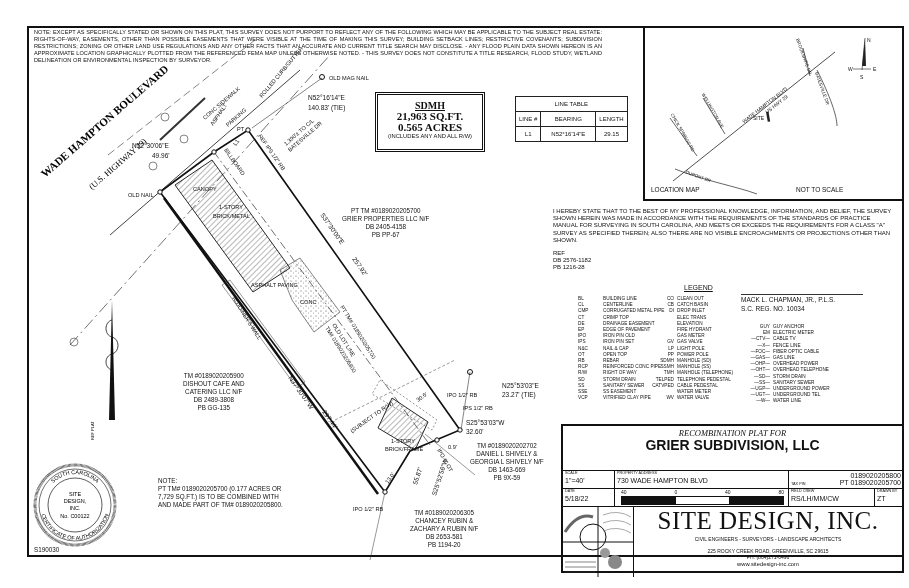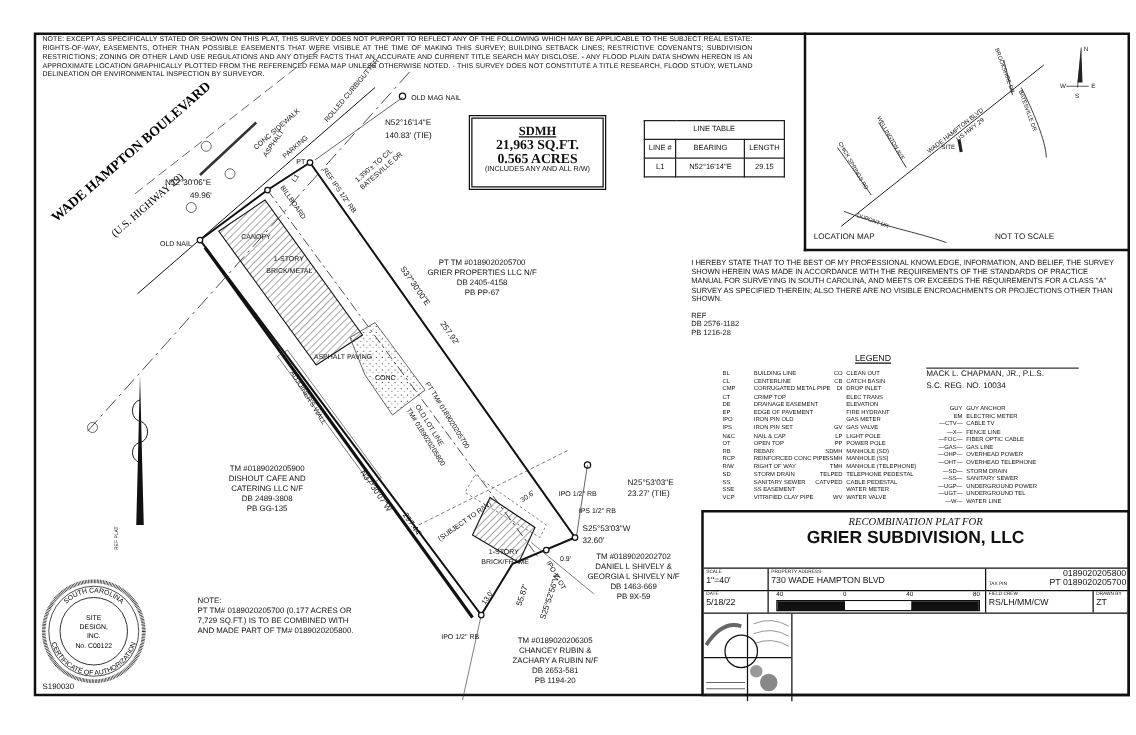--- a/index.html
+++ b/index.html
@@ -15,21 +15,21 @@
   table.line-table td,table.line-table th{border:1px solid #222;padding:0 3px;height:14px;text-align:center;font-weight:normal;}
   .locmap{position:absolute;left:643px;top:26px;width:261px;height:175px;border-left:2px solid #111;border-bottom:2px solid #111;box-sizing:border-box;}
   .lbl{position:absolute;font-size:6px;white-space:nowrap;}
   .cert{position:absolute;left:553px;top:208px;width:342px;font-size:6px;line-height:7.2px;}
   .refs{position:absolute;left:553px;top:250px;font-size:6px;line-height:7.2px;}
   .legend-title{position:absolute;left:684px;top:284px;font-size:7px;text-decoration:underline;}
   .legend-col{position:absolute;font-size:4.7px;line-height:6.2px;}
   .legend-col .row{display:flex;white-space:nowrap;}
   .surveyor{position:absolute;left:741px;top:294px;font-size:6.5px;line-height:8.5px;}
   .surveyor .line{border-top:1px solid #333;width:122px;margin-bottom:1px;}
-  .title-block{position:absolute;left:561px;top:408px;width:343px;height:149px;border:2px solid #111;box-sizing:border-box;}
+  .title-block{position:absolute;left:561px;top:424px;width:343px;height:149px;border:2px solid #111;box-sizing:border-box;}
   .tb-head{height:44px;text-align:center;border-bottom:1px solid #111;}
   .tb-head .a{font-family:"Liberation Serif",serif;font-style:italic;font-size:8.5px;padding-top:2px;}
   .tb-head .b{font-weight:bold;font-size:14px;line-height:15px;}
   .tb-head .c{font-family:"Liberation Serif",serif;font-style:italic;font-size:8.5px;letter-spacing:0.6px;}
   .tb-row{display:flex;border-bottom:1px solid #111;height:17px;}
   .tb-cell{border-right:1px solid #111;position:relative;box-sizing:border-box;padding-left:2px;}
   .tb-cell:last-child{border-right:none;}
   .tb-cell .k{font-size:3.8px;line-height:5px;}
   .tb-cell .v{font-size:7px;line-height:9px;}
   .logo-row{display:flex;height:70px;}
@@ -524,20 +524,27 @@
         <line x1="35" y1="0" x2="35" y2="70" stroke="#111"></line>
           <line x1="0" y1="35" x2="70" y2="35" stroke="#111"></line>
         <circle cx="30" cy="30" r="13" fill="none" stroke="#111" stroke-width="1"></circle>
         <path d="M2 25 Q15 5 30 10" fill="none" stroke="#666" stroke-width="3"></path>
         <path d="M40 8 Q55 2 68 10 M40 16 Q55 10 68 18 M40 24 Q55 18 68 26" fill="none" stroke="#555" stroke-width="0.5"></path>
         <path d="M2 55 H33 M2 60 H33 M2 65 H33" stroke="#333" stroke-width="0.6"></path>
         <circle cx="52" cy="55" r="7" fill="#888"></circle>
           <circle cx="42" cy="46" r="5" fill="#999"></circle>
       </svg>
     </div>
+    <div class="logo-text">
+      <div class="n">SITE DESIGN, INC.</div>
+      <div class="sub">CIVIL ENGINEERS - SURVEYORS - LANDSCAPE ARCHITECTS</div>
+      <div class="addr">225 ROCKY CREEK ROAD,  GREENVILLE, SC  29615</div>
+      <div class="addr" style="margin-top:0">PH: (864)271-0496</div>
+      <div class="web">www.sitedesign-inc.com</div>
+    </div>
   </div>
 </div>
 
 <div class="note-bot">
   <div>NOTE:</div>
   <div>PT TM# 0189020205700 (0.177 ACRES OR</div>
   <div>7,729 SQ.FT.) IS TO BE COMBINED WITH</div>
   <div>AND MADE PART OF TM# 0189020205800.</div>
 </div>
 

